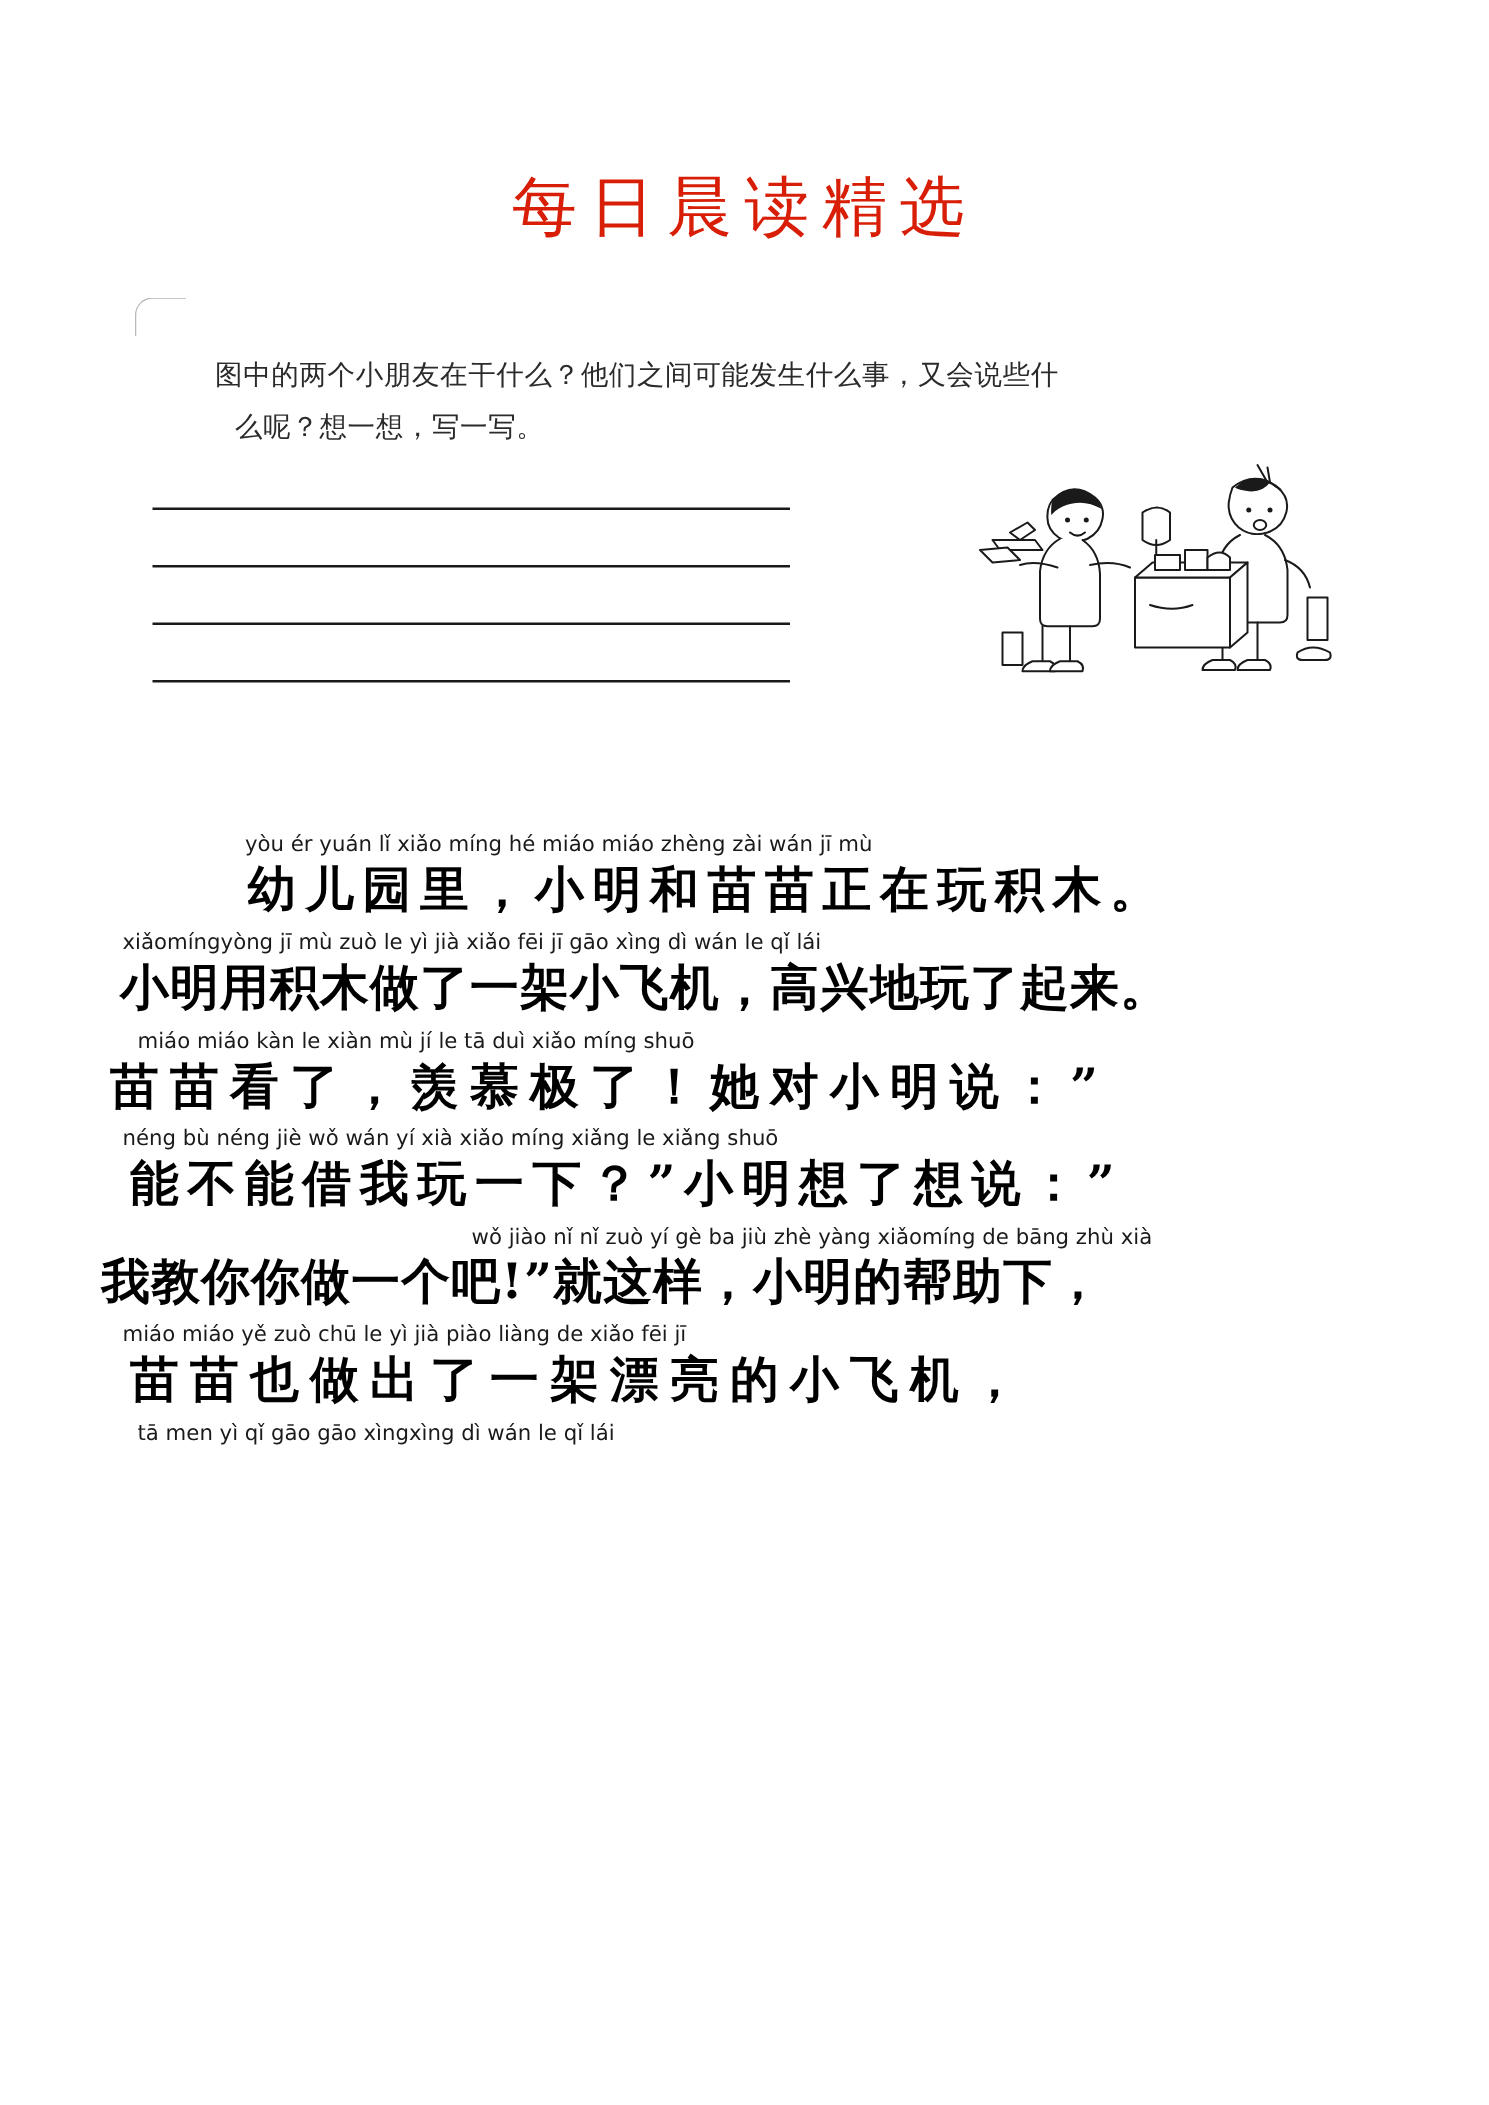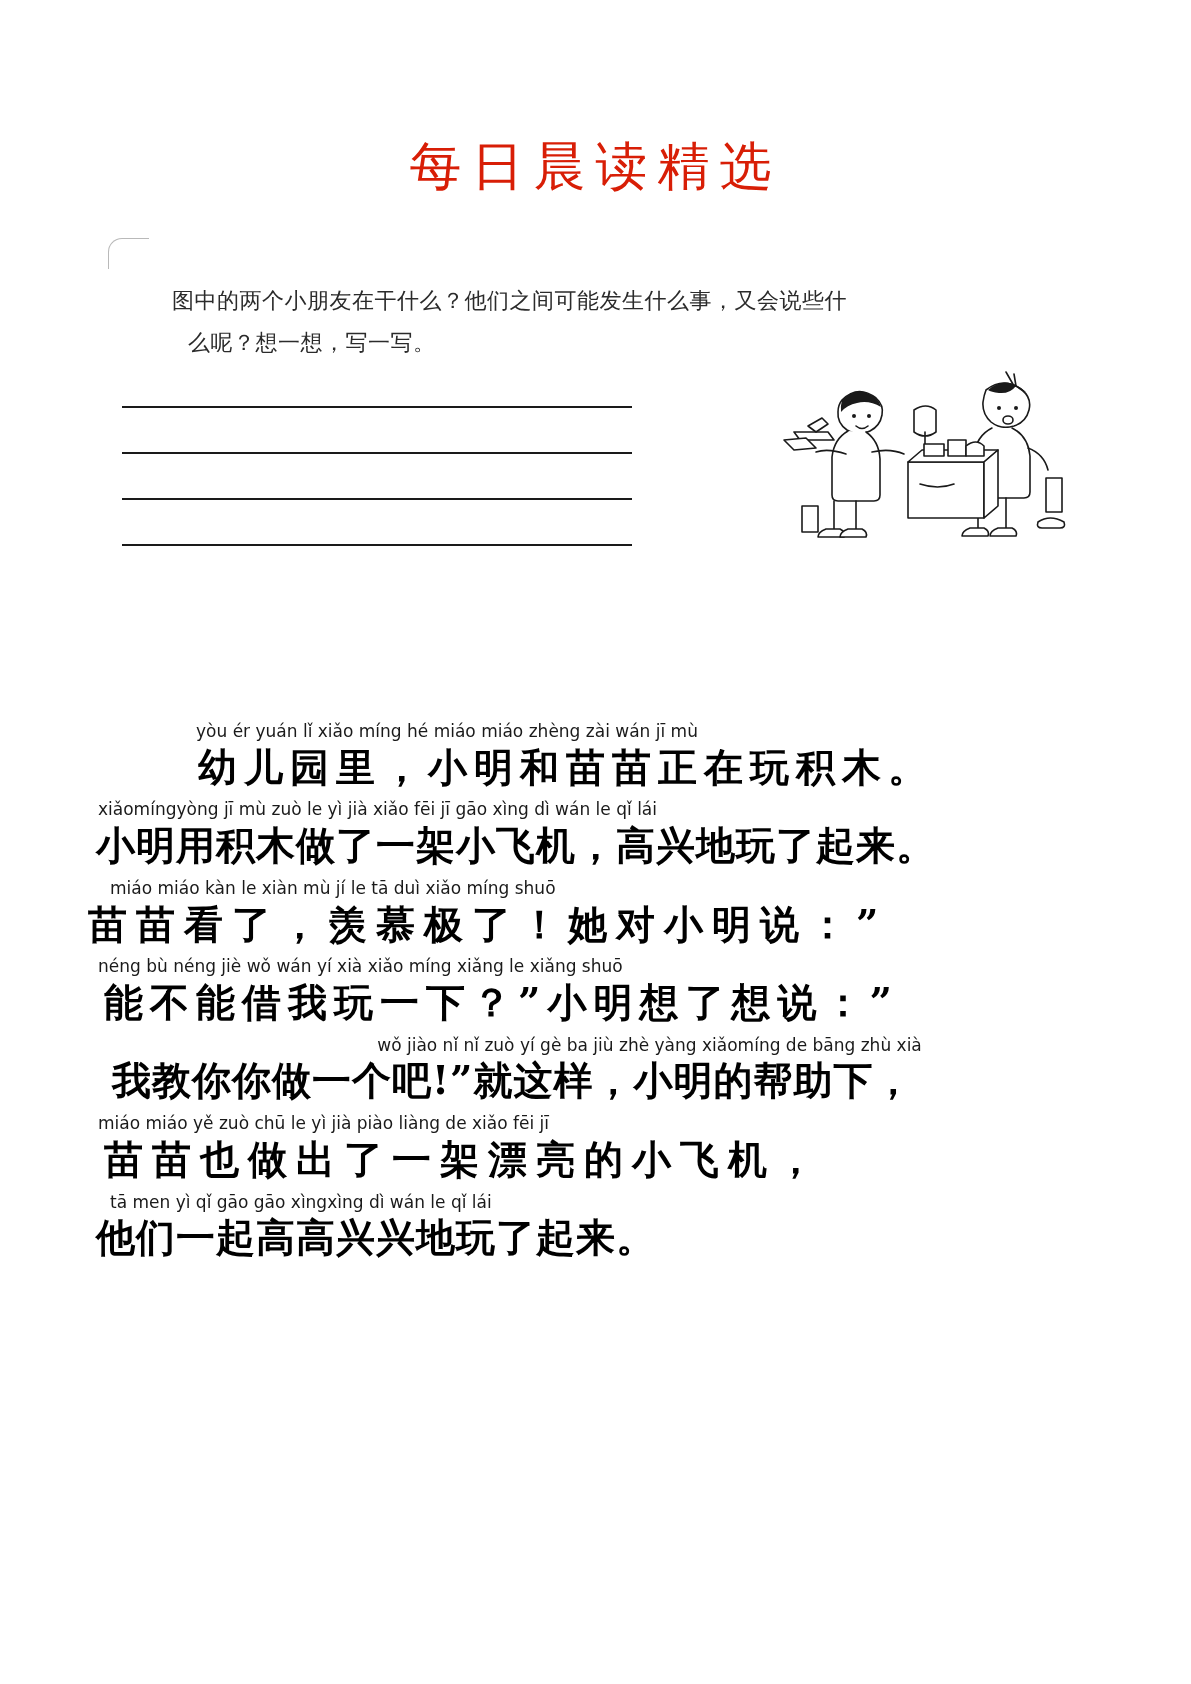--- a/index.html
+++ b/index.html
@@ -79,21 +79,21 @@
     left: 672px;
     top: 128px;
     width: 300px;
     height: 190px;
   }
 
   
   .passage {
     position: absolute;
     left: 0;
-    top: 722px;
+    top: 667px;
     width: 1191px;
   }
   .p-line {
     position: relative;
     margin-bottom: 9px;
   }
   .pinyin-row {
     font-family: "DejaVu Sans", sans-serif;
     font-size: 17px;
     color: #1a1a1a;
@@ -113,21 +113,21 @@
   
   .l0 .pinyin-row { padding-left: 196px; letter-spacing: 0px; }
   .l0 .hanzi-row  { padding-left: 186px; letter-spacing: 7px; margin-left: 12px; }
   .l1 .pinyin-row { padding-left: 98px; }
   .l1 .hanzi-row  { padding-left: 96px; letter-spacing: 1px; }
   .l2 .pinyin-row { padding-left: 110px; }
   .l2 .hanzi-row  { padding-left: 88px; letter-spacing: 9px; }
   .l3 .pinyin-row { padding-left: 98px; }
   .l3 .hanzi-row  { padding-left: 104px; letter-spacing: 7px; }
   .l4 .pinyin-row { padding-left: 108px; text-align: center; }
-  .l4 .hanzi-row  { padding-left: 112px; letter-spacing: 1px; }
+  .l4 .hanzi-row  { padding-left: 81px; letter-spacing: 1px; }
   .l5 .pinyin-row { padding-left: 98px; }
   .l5 .hanzi-row  { padding-left: 104px; letter-spacing: 9px; }
   .l6 .pinyin-row { padding-left: 110px; }
   .l6 .hanzi-row  { padding-left: 96px; letter-spacing: 1px; }
 </style>
 </head>
 <body>
 
 <h1 class="page-title">每日晨读精选</h1>
 
@@ -219,15 +219,14 @@
   <div class="p-line l4">
     <div class="pinyin-row">wǒ  jiào  nǐ    nǐ  zuò   yí   gè   ba        jiù  zhè yàng     xiǎomíng  de  bāng zhù  xià</div>
     <div class="hanzi-row">我教你你做一个吧!”就这样，小明的帮助下，</div>
   </div>
   <div class="p-line l5">
     <div class="pinyin-row">miáo miáo   yě   zuò  chū   le    yì    jià  piào liàng  de  xiǎo  fēi    jī</div>
     <div class="hanzi-row">苗苗也做出了一架漂亮的小飞机，</div>
   </div>
   <div class="p-line l6">
     <div class="pinyin-row">tā men  yì   qǐ  gāo gāo xìngxìng  dì  wán  le   qǐ   lái</div>
-    <div class="hanzi-row">他们一起高高兴兴地玩了起来。</div>
   </div>
 </div>
 
 </body></html>

